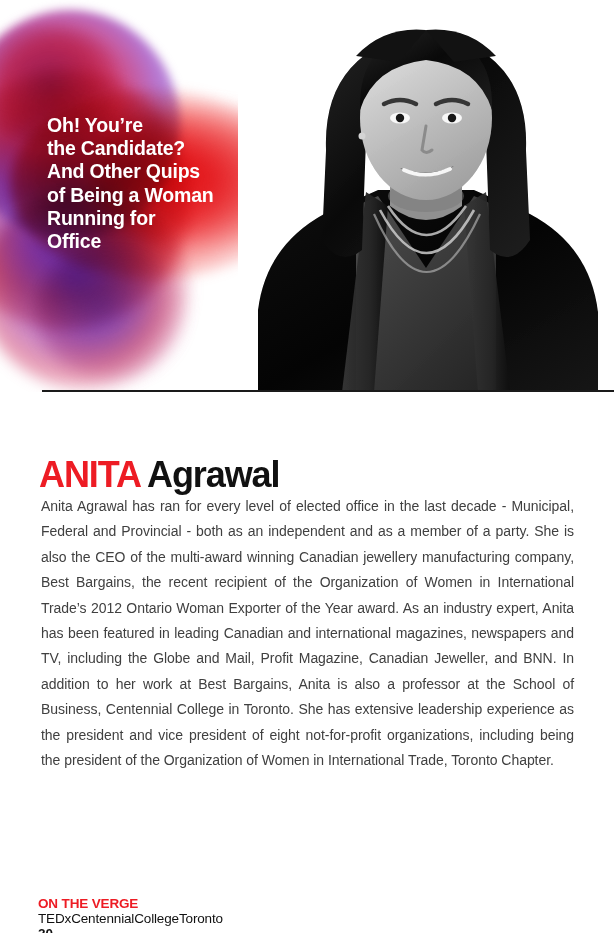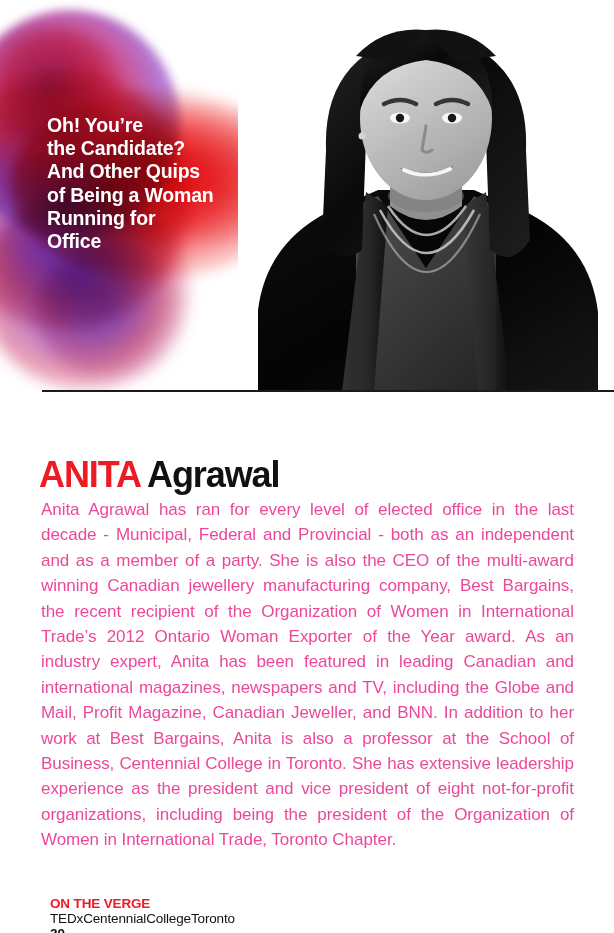--- a/index.html
+++ b/index.html
@@ -160,24 +160,24 @@
   }
   .name-first { color: #ED1C24; }
   .name-last  { color: #111111; }
 
   
   .bio {
     position: absolute;
     left: 41px;
     top: 480px;
     width: 533px;
-    font-size: 17px;
+    font-size: 14px;
     line-height: 25.4px;
     text-align: justify;
-    color: #ec4899;
+    color: #404040;
     letter-spacing: -0.05px;
   }
 
   
   .footer {
     position: absolute;
     left: 26px;
     top: 896px;
     width: 562px;
     display: flex;
@@ -185,21 +185,21 @@
     font-size: 13.5px;
     flex-direction: column;
   }
   .footer-brand {
     color: #ED1C24;
     font-weight: bold;
     letter-spacing: -0.15px;
   }
   .footer-event {
     color: #111111;
-    margin-left: 24px;
+    margin-left: 12px;
     letter-spacing: -0.15px;
     flex: 1;
   }
   .footer-page {
     color: #111111;
     font-weight: bold;
     letter-spacing: -0.1px;
   }
 </style>
 </head>

